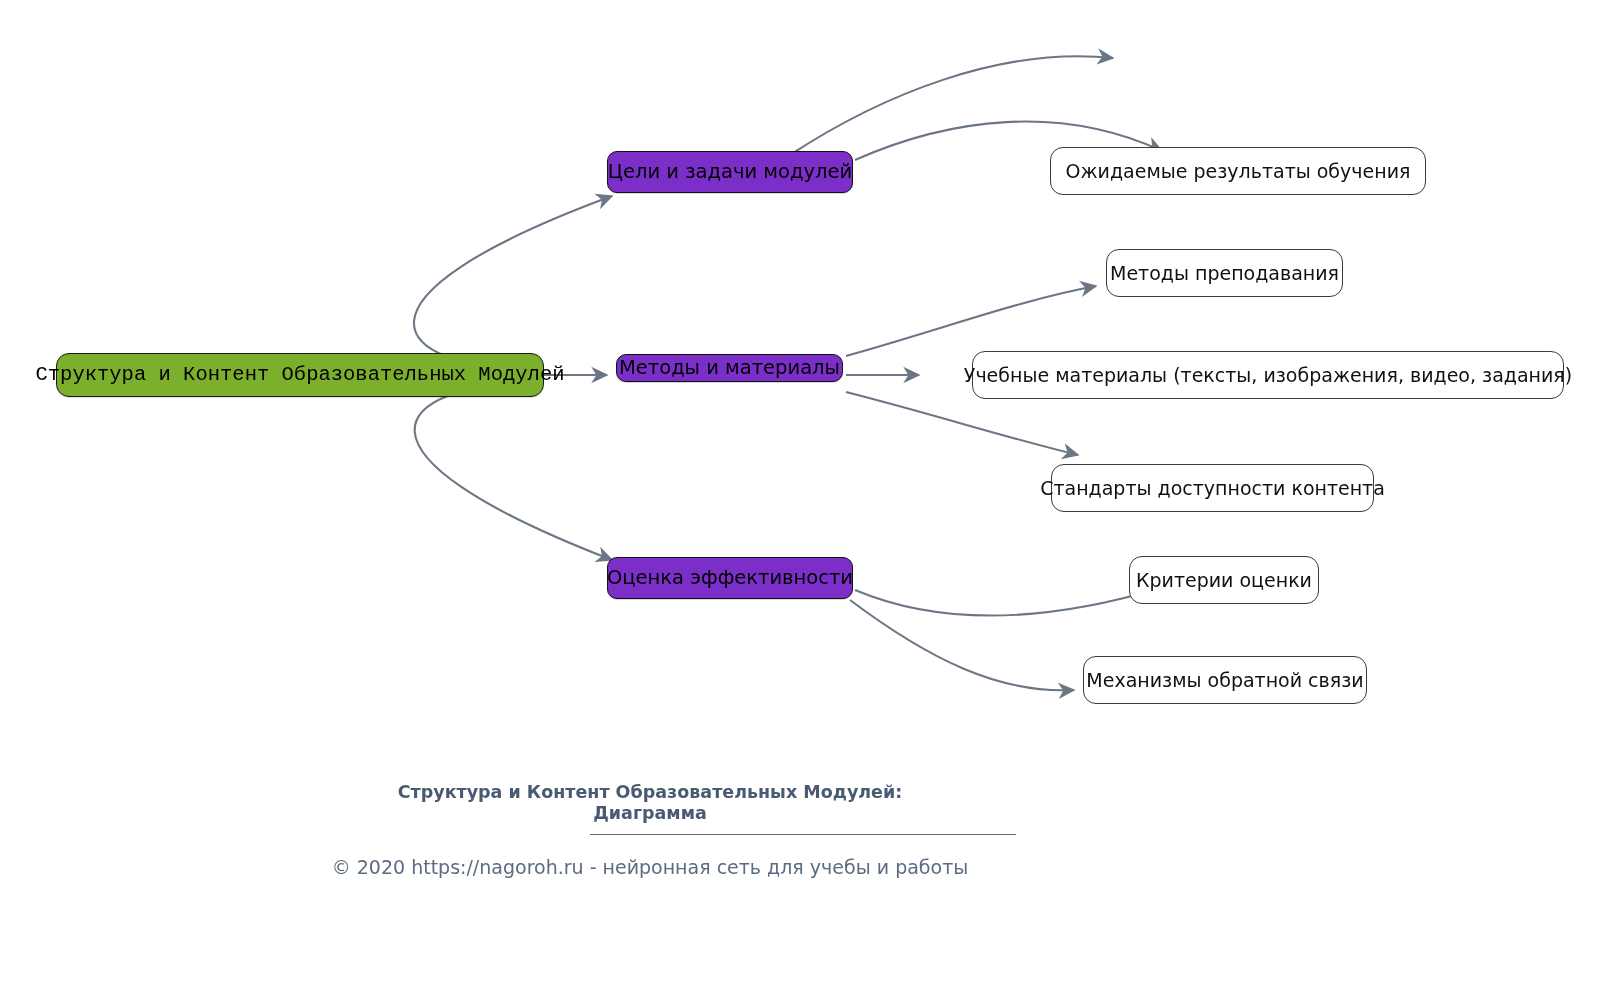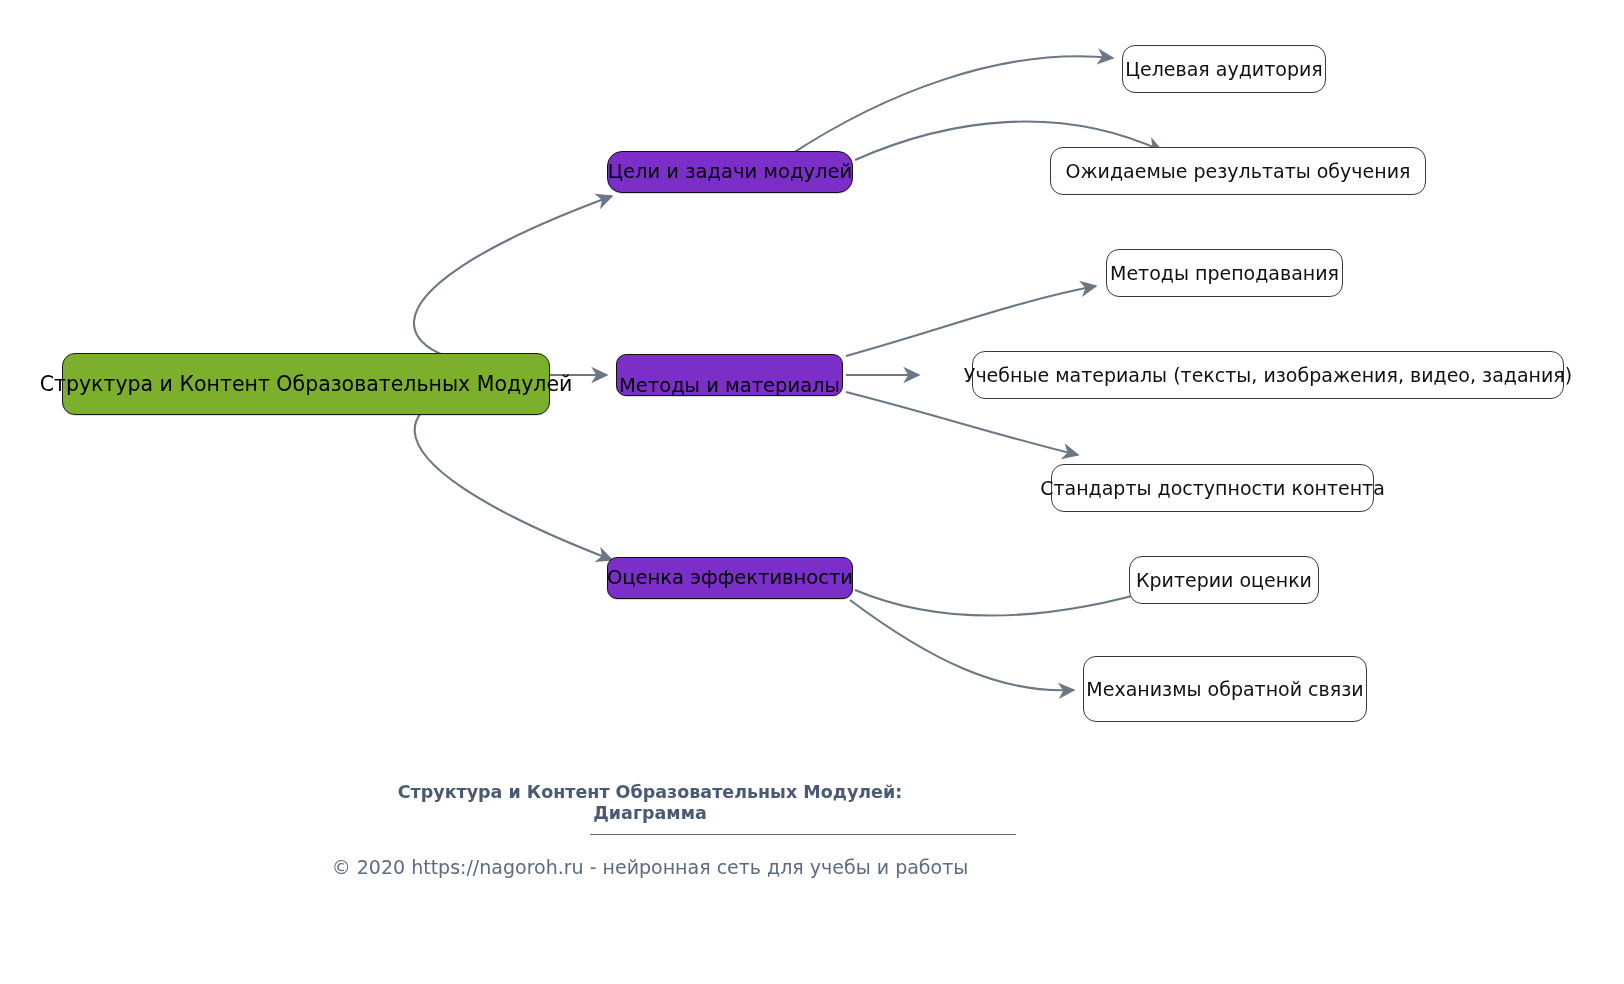--- a/index.html
+++ b/index.html
@@ -122,37 +122,34 @@
 
       <path d="M 846 356 C 940 330, 1020 300, 1096 286"></path>
       <path d="M 846 375 L 919 375"></path>
       <path d="M 846 392 C 940 416, 1000 436, 1078 455"></path>
 
       <path d="M 855 590 C 950 630, 1060 618, 1161 588"></path>
       <path d="M 850 600 C 930 660, 1000 694, 1074 690"></path>
     </g>
   </svg>
 
-  <div class="node node-root" style="left:62px; top:353px; width:488px; height:62px;">
+  <div class="node node-root" style="left:56px; top:353px; width:488px; height:44px;font-family:Liberation Mono, monospace;">
     <span>Структура и Контент Образовательных Модулей</span>
   </div>
 
-  <div class="node node-branch" style="left:607px; top:151px; width:246px; height:42px;border-radius:15px;">
+  <div class="node node-branch" style="left:607px; top:151px; width:246px; height:42px;">
     <span>Цели и задачи модулей</span>
   </div>
 
-  <div class="node node-leaf" style="left:1122px; top:45px; width:204px; height:48px;">
-    <span>Целевая аудитория</span>
-  </div>
 
   <div class="node node-leaf" style="left:1050px; top:147px; width:376px; height:48px;">
     <span>Ожидаемые результаты обучения</span>
   </div>
 
-  <div class="node node-branch" style="left:616px; top:354px; width:227px; height:42px;align-items:flex-end;">
+  <div class="node node-branch" style="left:616px; top:354px; width:227px; height:28px;">
     <span>Методы и материалы</span>
   </div>
 
   <div class="node node-leaf" style="left:1106px; top:249px; width:237px; height:48px;">
     <span>Методы преподавания</span>
   </div>
 
   <div class="node node-leaf" style="left:972px; top:351px; width:592px; height:48px;">
     <span>Учебные материалы (тексты, изображения, видео, задания)</span>
   </div>
@@ -162,21 +159,21 @@
   </div>
 
   <div class="node node-leaf" style="left:1129px; top:556px; width:190px; height:48px;">
     <span>Критерии оценки</span>
   </div>
 
   <div class="node node-branch" style="left:607px; top:557px; width:246px; height:42px;">
     <span>Оценка эффективности</span>
   </div>
 
-  <div class="node node-leaf" style="left:1083px; top:656px; width:284px; height:66px;">
+  <div class="node node-leaf" style="left:1083px; top:656px; width:284px; height:48px;">
     <span>Механизмы обратной связи</span>
   </div>
 
   <div class="footer footer-title">
     <div>Структура и Контент Образовательных Модулей:</div>
     <div>Диаграмма</div>
   </div>
 
   <div class="footer-rule"></div>
 

